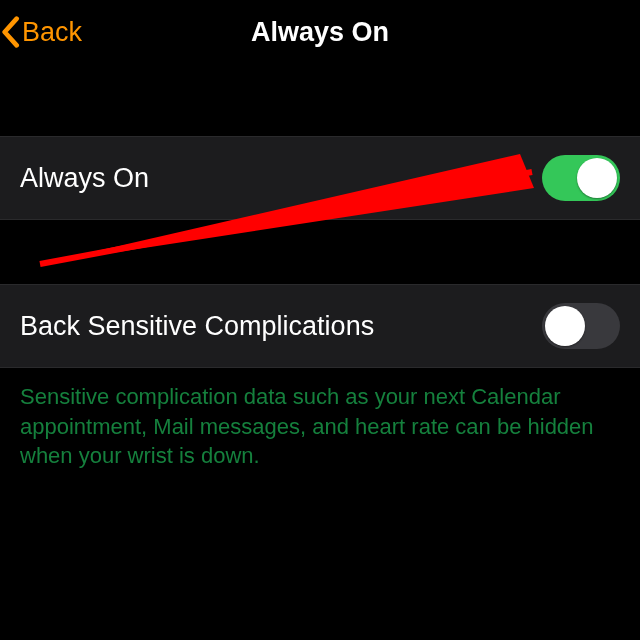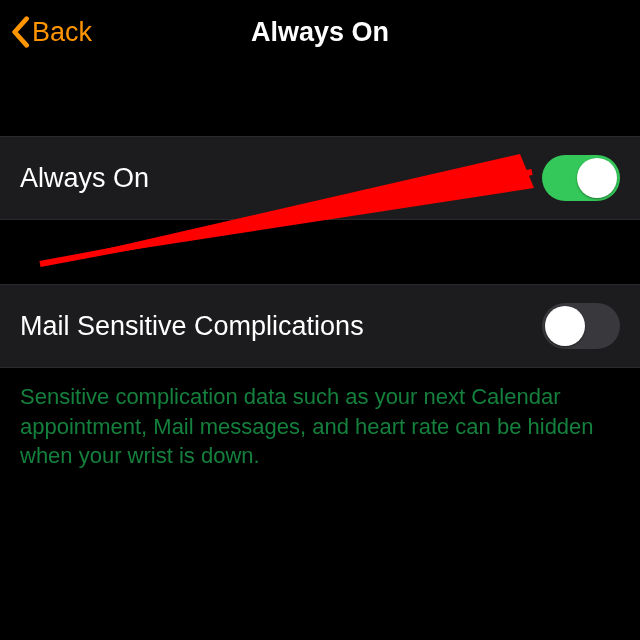--- a/index.html
+++ b/index.html
@@ -16,21 +16,20 @@
     position: relative;
     height: 64px;
     display: flex;
     align-items: center;
   }
   .back {
     display: flex;
     align-items: center;
     color: #ff9500;
     font-size: 27px;
-    padding-left: 10px;
     cursor: pointer;
   }
   .back svg { margin-right: 2px; }
   .title {
     position: absolute;
     left: 0; right: 0;
     text-align: center;
     font-size: 27px;
     font-weight: 600;
     color: #fff;
@@ -104,21 +103,21 @@
     <div class="toggle on">
       <div class="knob"></div>
     </div>
   </div>
 </div>
 
 <div class="spacer"></div>
 
 <div class="group" style="margin-top:0">
   <div class="row">
-    <span class="row-label">Mail Sensitive Complications</span>
+    <span class="row-label">Back Sensitive Complications</span>
     <div class="toggle off">
       <div class="knob"></div>
     </div>
   </div>
 </div>
 
 <div class="footer">Sensitive complication data such as your next Calendar appointment, Mail messages, and heart rate can be hidden when your wrist is down.</div>
 
 <svg class="arrow-overlay" viewBox="0 0 640 640">
   <defs>

